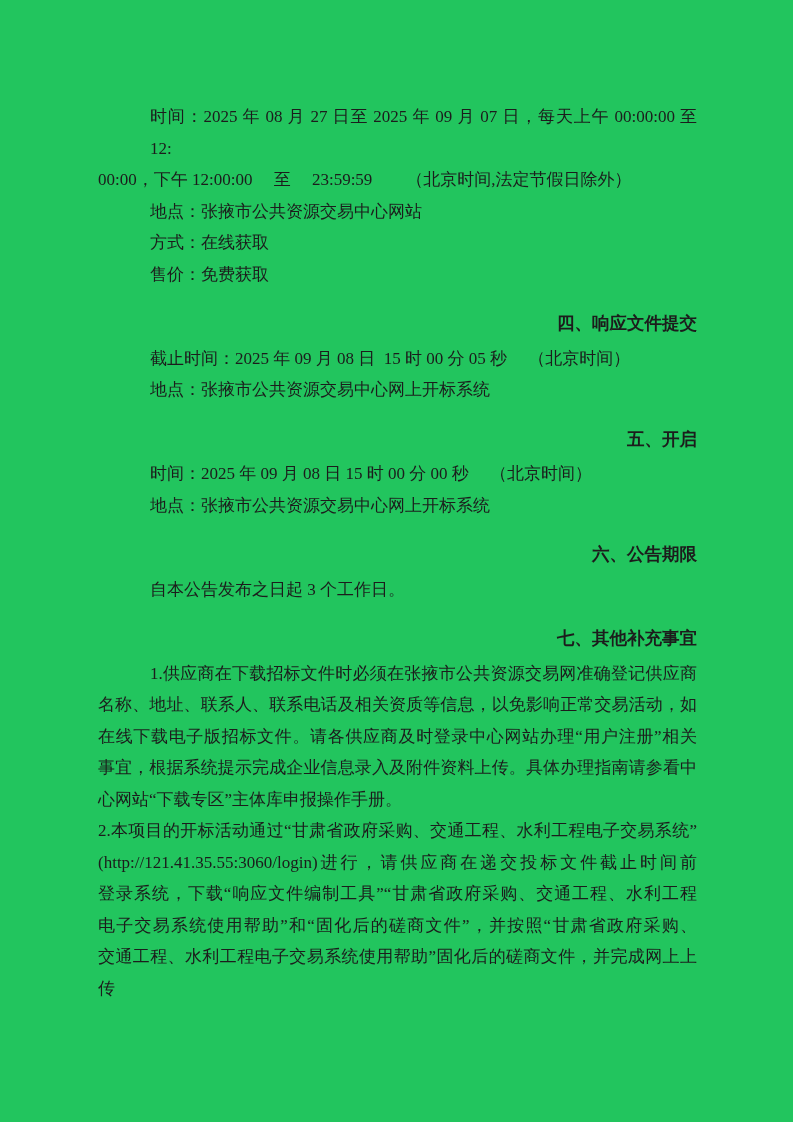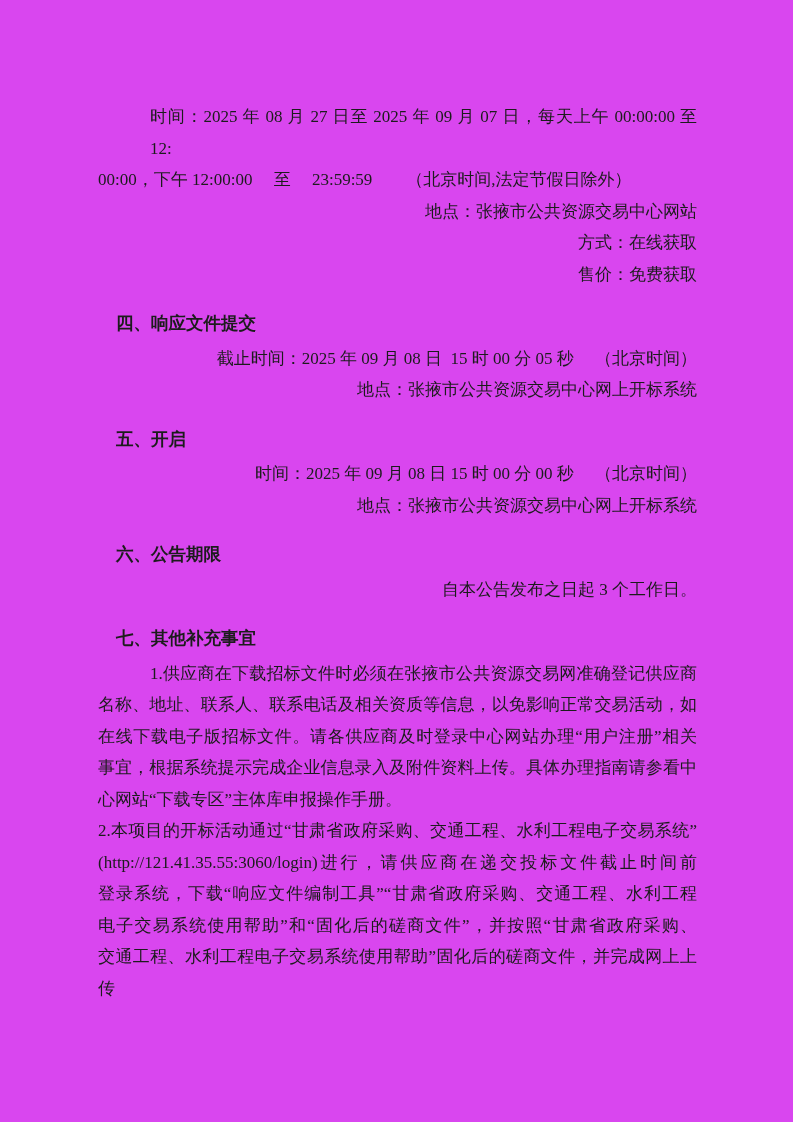--- a/index.html
+++ b/index.html
@@ -4,53 +4,53 @@
 <style>
   html, body {
     margin: 0;
     padding: 0;
     background: #ffffff;
   }
   .page {
     position: relative;
     width: 793px;
     height: 1122px;
-    background: #d946ef;
+    background: #22c55e;
     overflow: hidden;
     font-family: "Liberation Serif", "DejaVu Serif", serif;
     color: #1c1c1c;
   }
   .content {
     box-sizing: border-box;
     width: 793px;
     padding: 101px 96px 0 98px; 
   }
   .ln {
     font-size: 17px;
     line-height: 31.5px;
     white-space: pre-wrap;
     text-align: left;
   }
   .ln.ind {
     padding-left: 52px; 
-    text-align: right;
   }
   .ln.j {
     text-align: justify;
     text-align-last: justify;
   }
   .hd {
     font-family: "Liberation Sans", "DejaVu Sans", sans-serif;
     font-weight: 700;
     font-size: 17.5px;
     line-height: 31.5px;
     padding-left: 18px;
     margin-top: 18px;
     margin-bottom: 3px;
     white-space: pre-wrap;
+    text-align: right;
   }
 </style>
 </head>
 <body>
 
 <div class="page">
   <div class="content" id="doc">
       <div class="ln ind j">时间：2025 年 08 月 27 日至 2025 年 09 月 07 日，每天上午 00:00:00 至 12:</div>
       <div class="ln">00:00，下午 12:00:00　 至　 23:59:59　　（北京时间,法定节假日除外）</div>
       <div class="ln ind">地点：张掖市公共资源交易中心网站</div>

